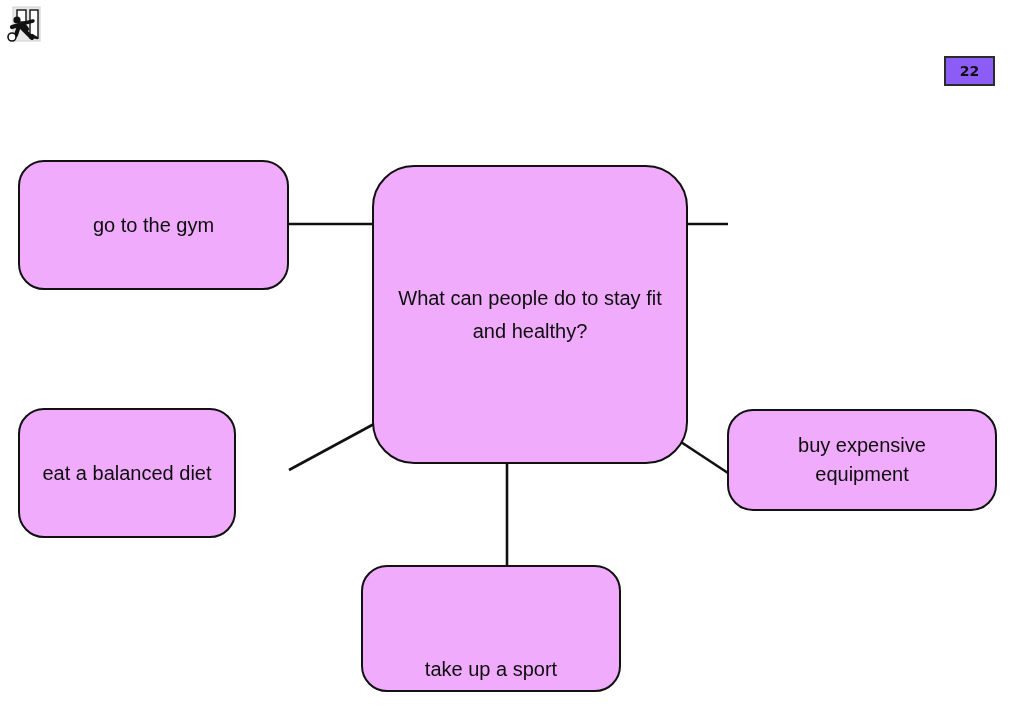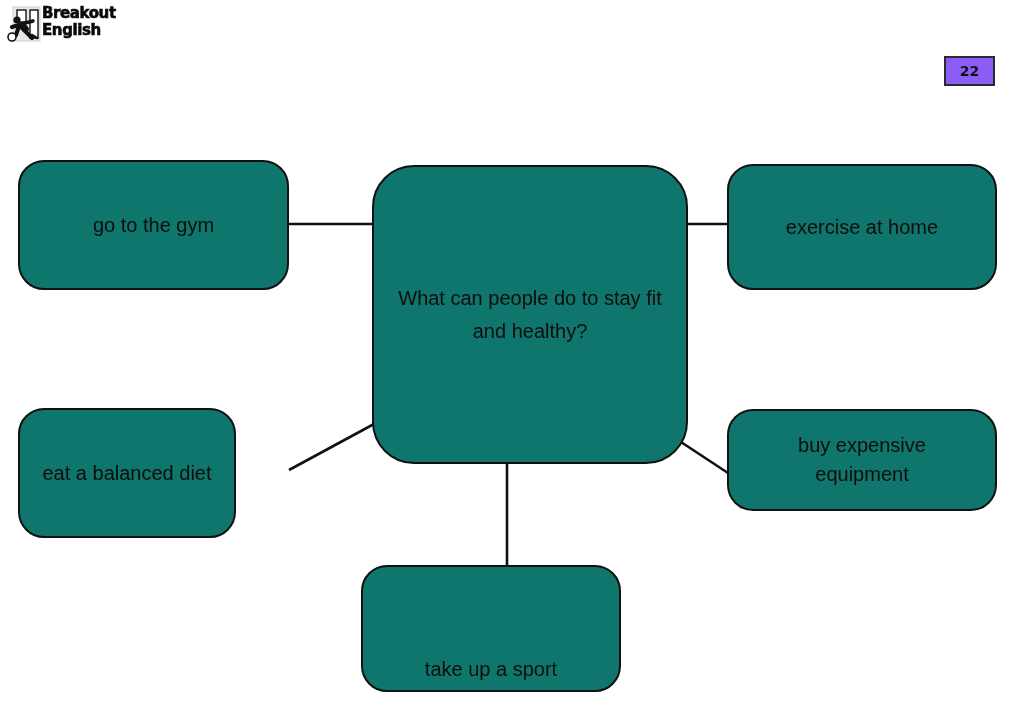--- a/index.html
+++ b/index.html
@@ -77,21 +77,21 @@
     position: absolute;
     left: 0;
     top: 0;
     width: 1018px;
     height: 713px;
   }
 
   .node {
     position: absolute;
     box-sizing: border-box;
-    background: #0f766e;
+    background: #f0abfc;
     border: 2.6px solid #111111;
     border-radius: 26px;
     display: flex;
     align-items: center;
     justify-content: center;
     text-align: center;
     font-size: 20px;
     line-height: 29px;
     color: #0d0d0d;
     padding: 6px 14px;
@@ -119,24 +119,20 @@
       <rect x="24" y="6" width="8" height="28" fill="#ffffff" stroke="#111111" stroke-width="1.4"></rect>
       <circle cx="11" cy="16" r="3.6" fill="#111111"></circle>
       <path d="M6 23 L17 20 L21 25" stroke="#111111" stroke-width="4.2" fill="none" stroke-linecap="round"></path>
       <path d="M13 22 L10 31 L5 35" stroke="#111111" stroke-width="4" fill="none" stroke-linecap="round"></path>
       <path d="M15 23 L21 29 L26 34" stroke="#111111" stroke-width="4" fill="none" stroke-linecap="round"></path>
       <path d="M19 19 L27 17" stroke="#111111" stroke-width="3.4" fill="none" stroke-linecap="round"></path>
       <circle cx="6" cy="33" r="4" fill="#ffffff" stroke="#111111" stroke-width="1.6"></circle>
       <path d="M26 31 L31 34" stroke="#111111" stroke-width="2.6" fill="none" stroke-linecap="round"></path>
     </svg>
   </span>
-  <span class="logo-wordmark">
-    <span>Breakout</span><br>
-    <span>English</span>
-  </span>
 </div>
 
 <div id="page-number-badge">
   <span>22</span>
 </div>
 
 <div id="mindmap">
   <svg id="connector-layer" viewBox="0 0 1018 713" aria-hidden="true">
       <line x1="288" y1="224" x2="373" y2="224" stroke="#111111" stroke-width="2.6"></line>
       <line x1="645" y1="224" x2="728" y2="224" stroke="#111111" stroke-width="2.6"></line>
@@ -144,23 +140,20 @@
       <line x1="643" y1="417" x2="728" y2="473" stroke="#111111" stroke-width="2.6"></line>
       <line x1="507" y1="463" x2="507" y2="566" stroke="#111111" stroke-width="2.6"></line>
     </svg>
 
 <div class="node central" style="left: 372px; top: 165px; width: 316px; height: 299px;">
       <span class="node-label">What can people do to stay fit and healthy?</span>
     </div>
     <div class="node" style="left: 18px; top: 160px; width: 271px; height: 130px;">
       <span class="node-label">go to the gym</span>
     </div>
-    <div class="node" style="left: 727px; top: 164px; width: 270px; height: 126px;">
-      <span class="node-label">exercise at home</span>
-    </div>
     <div class="node" style="left: 18px; top: 408px; width: 218px; height: 130px;">
       <span class="node-label">eat a balanced diet</span>
     </div>
     <div class="node" style="left: 727px; top: 409px; width: 270px; height: 102px;">
       <span class="node-label">buy expensive
 equipment</span>
     </div>
     <div class="node" style="left: 361px; top: 565px; width: 260px; height: 127px; align-items: flex-end;">
       <span class="node-label">take up a sport</span>
     </div>

